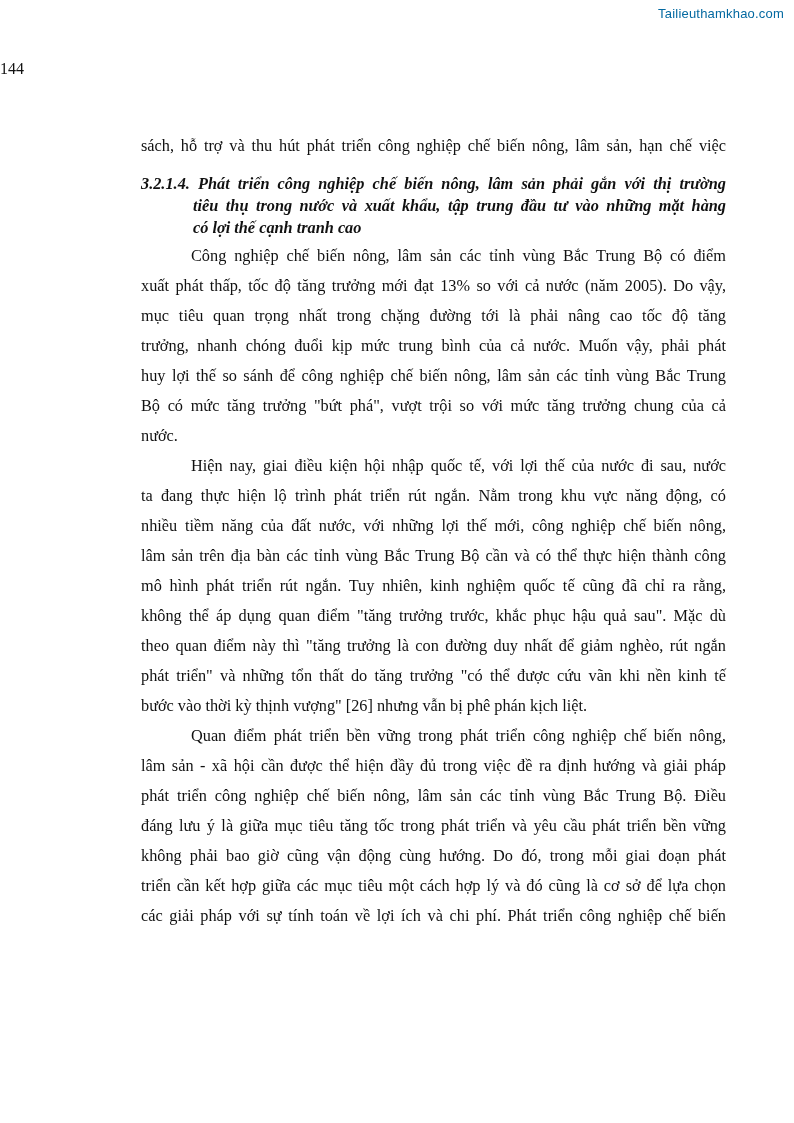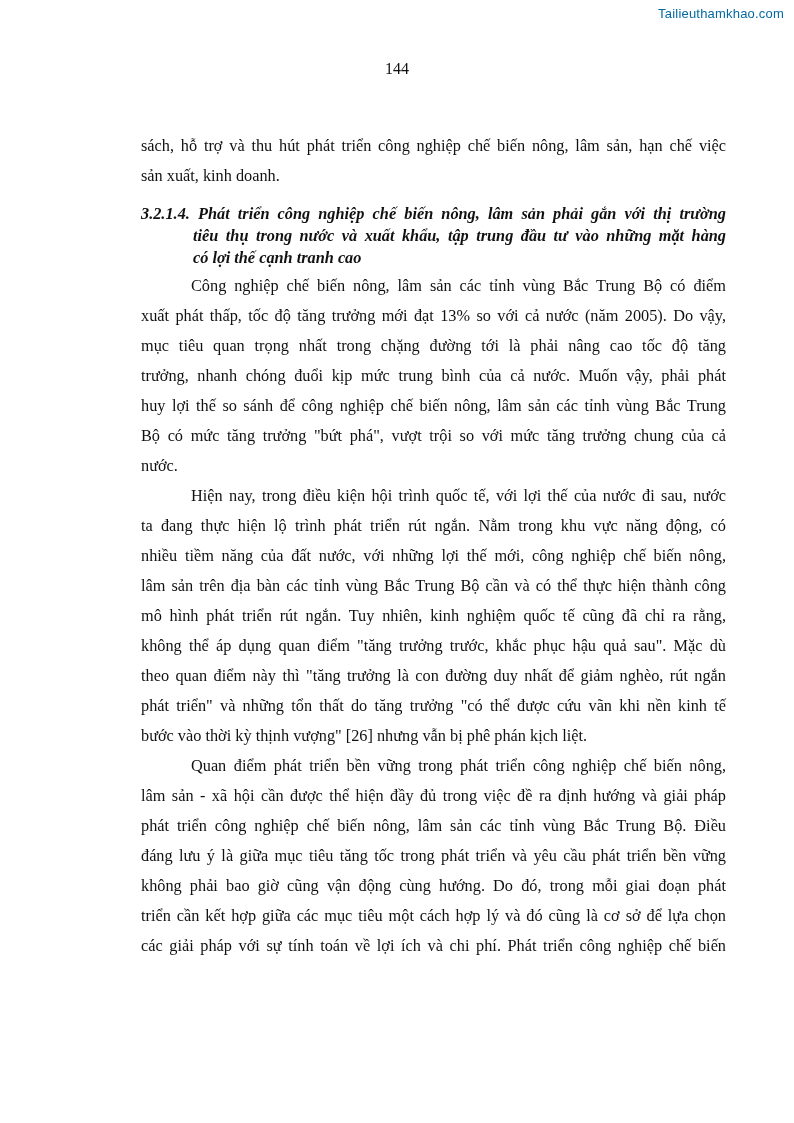--- a/index.html
+++ b/index.html
@@ -1,20 +1,20 @@
 <!DOCTYPE html>
 <html><head>
 <meta charset="utf-8">
 <style>
   html, body { margin: 0; padding: 0; background: #ffffff; }
   body { width: 794px; height: 1123px; position: relative; overflow: hidden;
          font-family: "Liberation Serif", "DejaVu Serif", serif; color: #111; }
   .watermark { position: absolute; top: 6px; right: 10px; font-family: "Liberation Sans", sans-serif;
                font-size: 13px; color: #0369a1; letter-spacing: 0.2px; }
-  .page-number { position: absolute; top: 60px; left: 0; width: 794px; text-align: center; font-size: 16px; }
+  .page-number { position: absolute; top: 60px; left: 0; width: 794px; font-size: 16px; }
   .content { position: absolute; left: 141px; top: 131px; width: 585px; }
   .line { height: 30px; line-height: 30px; font-size: 16.3px; white-space: nowrap;
           text-align: justify; text-align-last: justify; }
   .line.last { text-align-last: left; }
   .indent { padding-left: 50px; }
   .heading { font-weight: bold; font-style: italic; height: 22px; line-height: 22px; font-size: 16.3px; white-space: nowrap;
              text-align: justify; text-align-last: justify; }
   .heading.cont { padding-left: 52px; }
   .heading.last { text-align-last: left; }
   .heading-block { margin-top: 12px; margin-bottom: 2px; }
@@ -22,41 +22,40 @@
 </head>
 <body>
 
 <div class="watermark">Tailieuthamkhao.com</div>
 <div class="page-number">144</div>
 
 <div class="content">
 
   <div>
     <div class="line">sách, hỗ trợ và thu hút phát triển công nghiệp chế biến nông, lâm sản, hạn chế việc</div>
-    <div class="line last">sản xuất, kinh doanh.</div>
   </div>
 
   <div class="heading-block">
     <div class="heading">3.2.1.4. Phát triển công nghiệp chế biến nông, lâm sản phải gắn với thị trường</div>
     <div class="heading cont">tiêu thụ trong nước và xuất khẩu, tập trung đầu tư vào những mặt hàng</div>
     <div class="heading cont last">có lợi thế cạnh tranh cao</div>
   </div>
 
   <div>
     <div class="line indent">Công nghiệp chế biến nông, lâm sản các tỉnh vùng Bắc Trung Bộ có điểm</div>
     <div class="line">xuất phát thấp, tốc độ tăng trưởng mới đạt 13% so với cả nước (năm 2005). Do vậy,</div>
     <div class="line">mục tiêu quan trọng nhất trong chặng đường tới là phải nâng cao tốc độ tăng</div>
     <div class="line">trưởng, nhanh chóng đuổi kịp mức trung bình của cả nước. Muốn vậy, phải phát</div>
     <div class="line">huy lợi thế so sánh để công nghiệp chế biến nông, lâm sản các tỉnh vùng Bắc Trung</div>
     <div class="line">Bộ có mức tăng trưởng "bứt phá", vượt trội so với mức tăng trưởng chung của cả</div>
     <div class="line last">nước.</div>
   </div>
 
   <div>
-    <div class="line indent">Hiện nay, trong điều kiện hội trình quốc tế, với lợi thế của nước đi sau, nước</div>
+    <div class="line indent">Hiện nay, giai điều kiện hội nhập quốc tế, với lợi thế của nước đi sau, nước</div>
     <div class="line">ta đang thực hiện lộ trình phát triển rút ngắn. Nằm trong khu vực năng động, có</div>
     <div class="line">nhiều tiềm năng của đất nước, với những lợi thế mới, công nghiệp chế biến nông,</div>
     <div class="line">lâm sản trên địa bàn các tỉnh vùng Bắc Trung Bộ cần và có thể thực hiện thành công</div>
     <div class="line">mô hình phát triển rút ngắn. Tuy nhiên, kinh nghiệm quốc tế cũng đã chỉ ra rằng,</div>
     <div class="line">không thể áp dụng quan điểm "tăng trưởng trước, khắc phục hậu quả sau". Mặc dù</div>
     <div class="line">theo quan điểm này thì "tăng trưởng là con đường duy nhất để giảm nghèo, rút ngắn</div>
     <div class="line">phát triển" và những tổn thất do tăng trưởng "có thể được cứu vãn khi nền kinh tế</div>
     <div class="line last">bước vào thời kỳ thịnh vượng" [26] nhưng vẫn bị phê phán kịch liệt.</div>
   </div>
 

